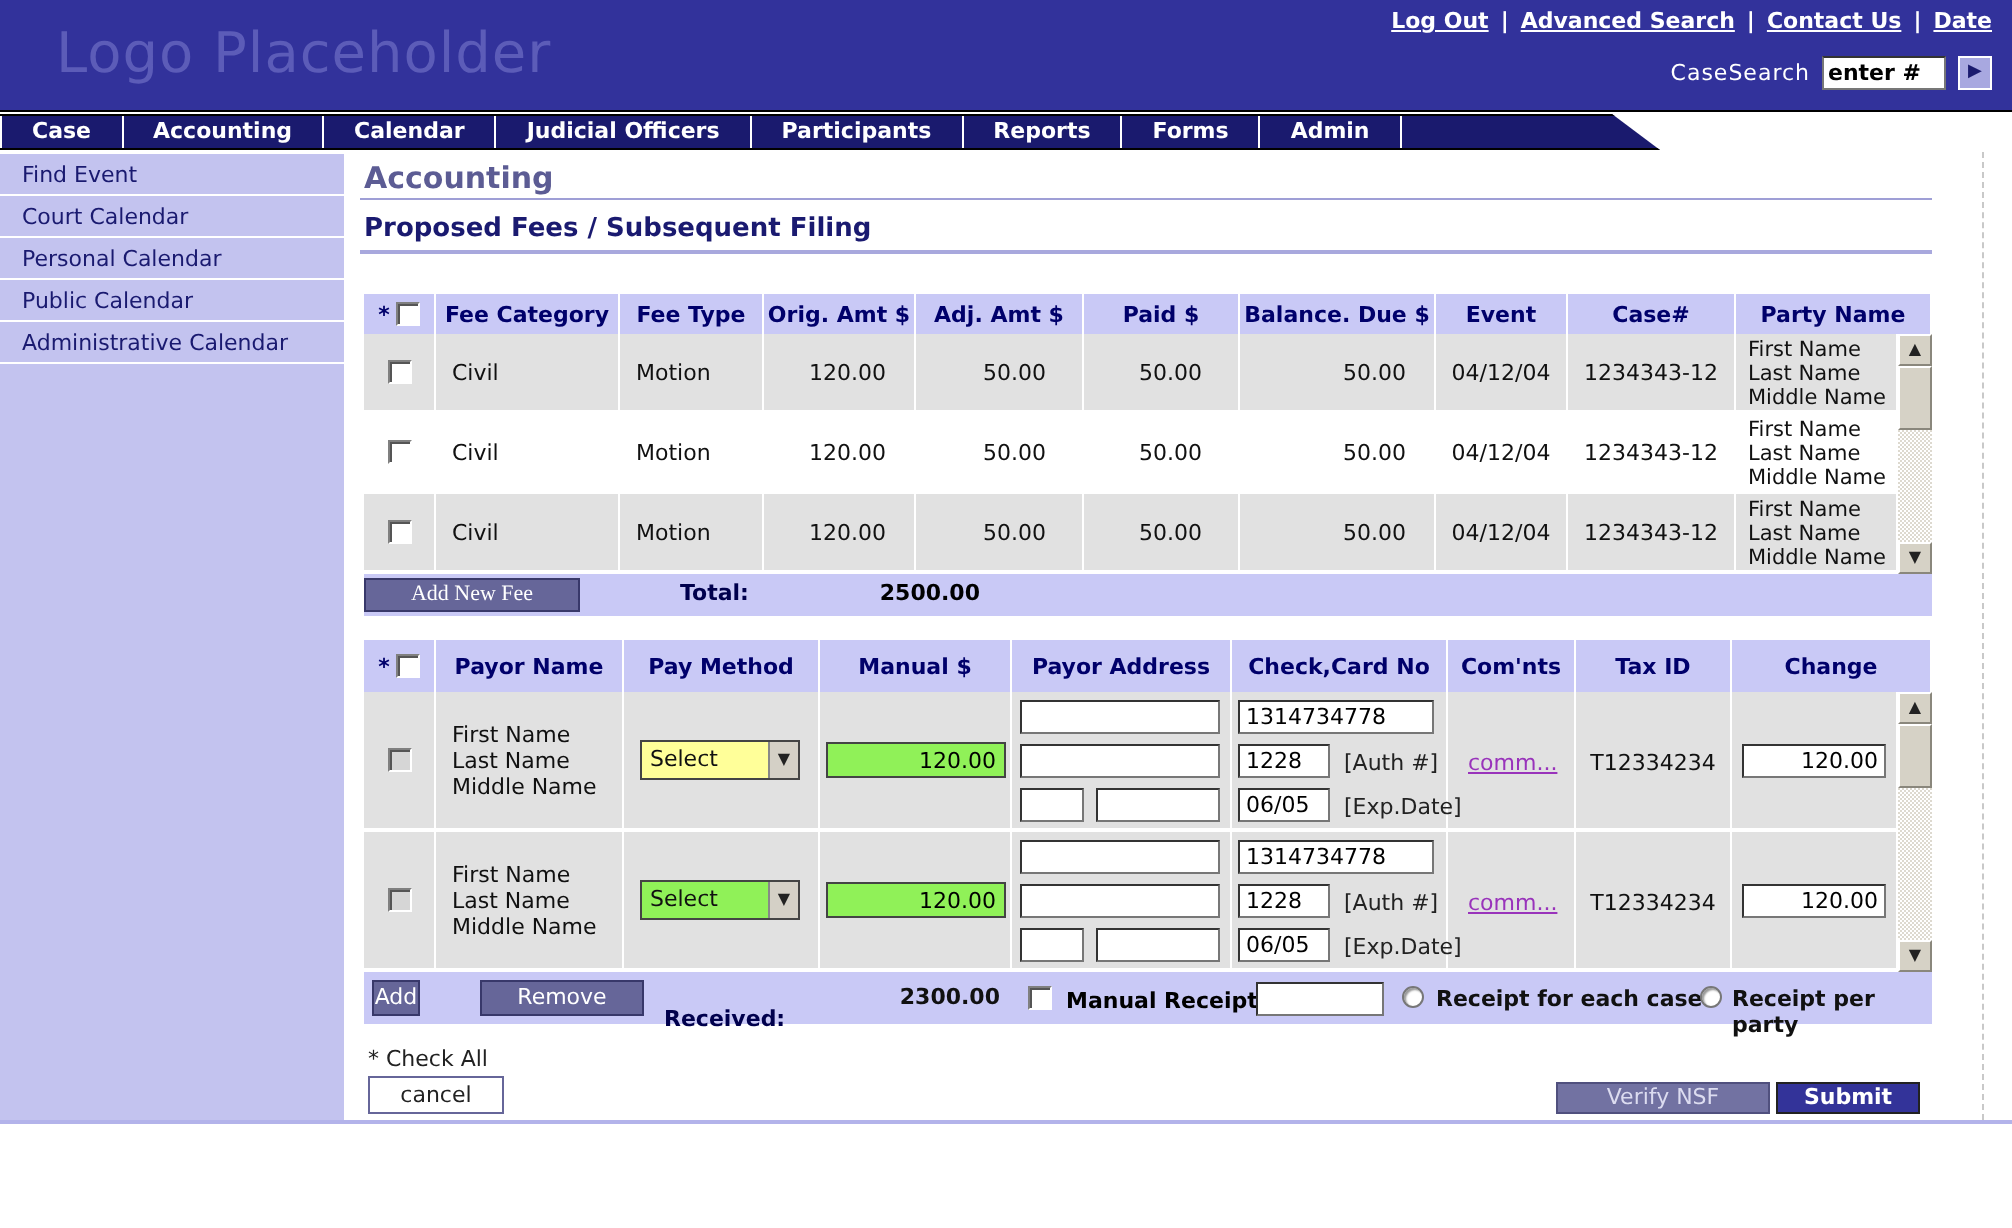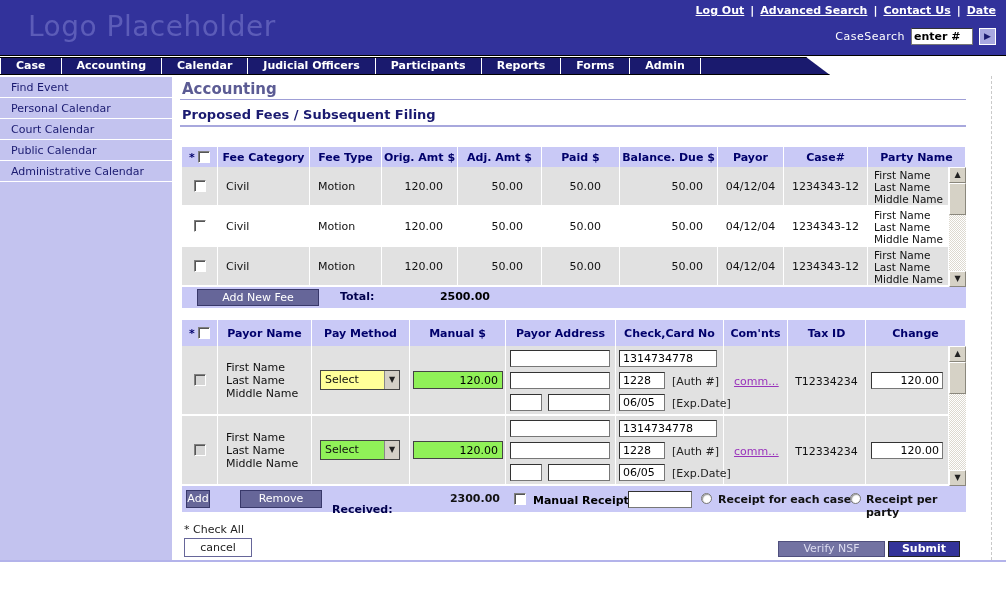--- a/index.html
+++ b/index.html
@@ -85,21 +85,21 @@
   .sbtn,.sthumb { width:17px; background:#d6d2c6; border:1px solid; border-color:#fff #8a877c #8a877c #fff; }
   .sbtn { height:16px; font-size:8px; color:#222; text-align:center; line-height:14px; cursor:pointer; }
   .sbtn.dn { position:absolute; bottom:0; }
   .sthumb { height:32px; cursor:pointer; }
 
   
   .btn-purple { background:#666699; color:#fff; border:1px solid #38386a; font:11px "DejaVu Sans",sans-serif; text-align:center; cursor:pointer; }
   .btn-navy { background:#333399; color:#fff; font-weight:bold; border:1px solid #222; font-size:11px; text-align:center; cursor:pointer; }
   .btn-white { background:#fff; color:#222; border:1px solid #666699; font:11px "DejaVu Sans",sans-serif; text-align:center; cursor:pointer; }
 
-  .addfee-btn { position:absolute; left:15px; top:2px; width:122px; height:17px; line-height:15px; }
+  .addfee-btn { position:absolute; left:0; top:2px; width:108px; height:17px; line-height:15px;font-family:Liberation Serif, serif; }
   .total-lab { position:absolute; left:158px; top:3px; font-weight:bold; color:#00004d; }
   .total-val { position:absolute; left:218px; top:3px; width:90px; text-align:right; font-weight:bold; color:#000; }
 
   .add-btn { position:absolute; left:4px; top:4px; width:24px; height:18px; line-height:16px; }
   .rem-btn { position:absolute; left:58px; top:4px; width:82px; height:18px; line-height:16px; }
   .recv-lab { position:absolute; left:150px; top:17px; font-weight:bold; color:#00004d; }
   .recv-val { position:absolute; left:248px; top:6px; width:70px; text-align:right; font-weight:bold; }
   .mr-cb { position:absolute; left:332px; top:7px; }
   .mr-lab { position:absolute; left:351px; top:8px; font-weight:bold; color:#000; }
   .mr-input { position:absolute; left:446px; top:5px; width:64px; height:17px; }
@@ -140,22 +140,22 @@
     <div class="tab">Calendar</div>
     <div class="tab">Judicial Officers</div>
     <div class="tab">Participants</div>
     <div class="tab">Reports</div>
     <div class="tab">Forms</div>
     <div class="tab">Admin</div>
   </div>
 
   <div class="sidebar">
     <div class="side-item">Find Event</div>
+    <div class="side-item">Court Calendar</div>
     <div class="side-item">Personal Calendar</div>
-    <div class="side-item">Court Calendar</div>
     <div class="side-item">Public Calendar</div>
     <div class="side-item">Administrative Calendar</div>
   </div>
 
   <div class="main">
     <div class="sec-title">Accounting</div>
     <div class="rule1"></div>
     <div class="pg-title">Proposed Fees / Subsequent Filing</div>
     <div class="rule2"></div>
 
@@ -164,21 +164,21 @@
         <div class="th f1">
             <span class="star">*</span>
             <span class="cb"></span>
           </div>
         <div class="th f2">Fee Category</div>
         <div class="th f3">Fee Type</div>
         <div class="th f4">Orig. Amt $</div>
         <div class="th f5">Adj. Amt $</div>
         <div class="th f6">Paid $</div>
         <div class="th f7">Balance. Due $</div>
-        <div class="th f8">Payor</div>
+        <div class="th f8">Event</div>
         <div class="th f9">Case#</div>
         <div class="th f10" style="width:98px">Party Name</div>
       </div>
       <div class="rows">
         <div class="row gray">
           <div class="cell ctr f1">
               <span class="cb"></span>
             </div>
           <div class="cell f2" style="padding-left:8px">Civil</div>
           <div class="cell f3" style="padding-left:8px">Motion</div>

